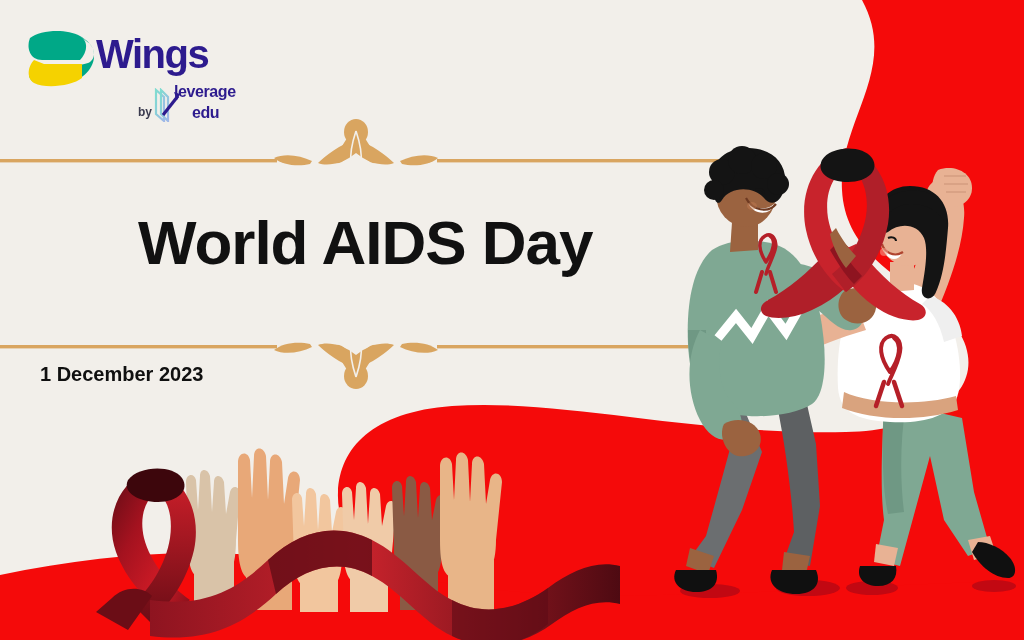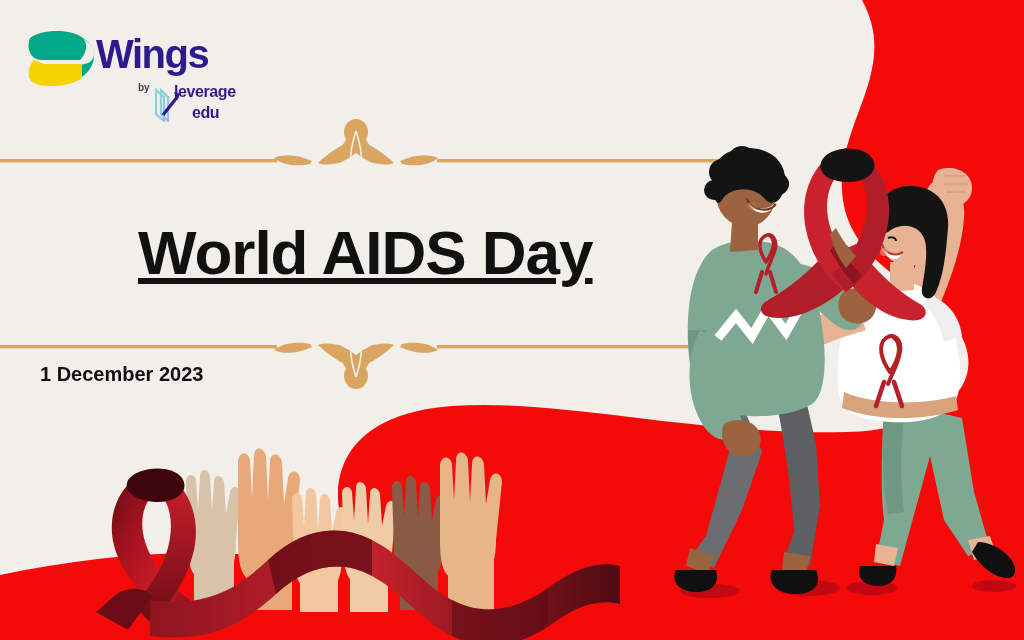--- a/index.html
+++ b/index.html
@@ -19,39 +19,39 @@
   svg.layer { display:block; }
 
   
   #logo { position:absolute; left:24px; top:26px; width:220px; height:100px; }
   #logo-wordmark {
     position:absolute; left:72px; top:8px;
     font-size:40px; font-weight:bold; letter-spacing:-1.5px;
     color:#2d1b8e; line-height:1;
   }
   #logo-by {
-    position:absolute; left:114px; top:56px;
-    font-size:10px; font-weight:bold; color:#3b3b4f;
+    position:absolute; left:114px; top:79px;
+    font-size:12px; font-weight:bold; color:#3b3b4f;
   }
   #logo-leverage {
     position:absolute; left:150px; top:58px;
     font-size:16px; font-weight:bold; color:#2d1b8e;
     line-height:1.0; letter-spacing:-0.4px;
   }
   #logo-edu {
     position:absolute; left:168px; top:79px;
     font-size:16px; font-weight:bold; color:#2d1b8e;
     line-height:1.0; letter-spacing:-0.4px;
   }
 
   
   #title {
-    position:absolute; left:138px; top:222px;
+    position:absolute; left:138px; top:212px;
     font-size:62px; font-weight:bold; color:#111111;
-    letter-spacing:-1px; line-height:1;text-decoration:underline;
+    letter-spacing:-1px; line-height:1;
   }
   #date {
     position:absolute; left:40px; top:363px;
     font-size:20px; font-weight:bold; color:#101010;
     letter-spacing:0px;
   }
 </style>
 </head>
 <body>
 

